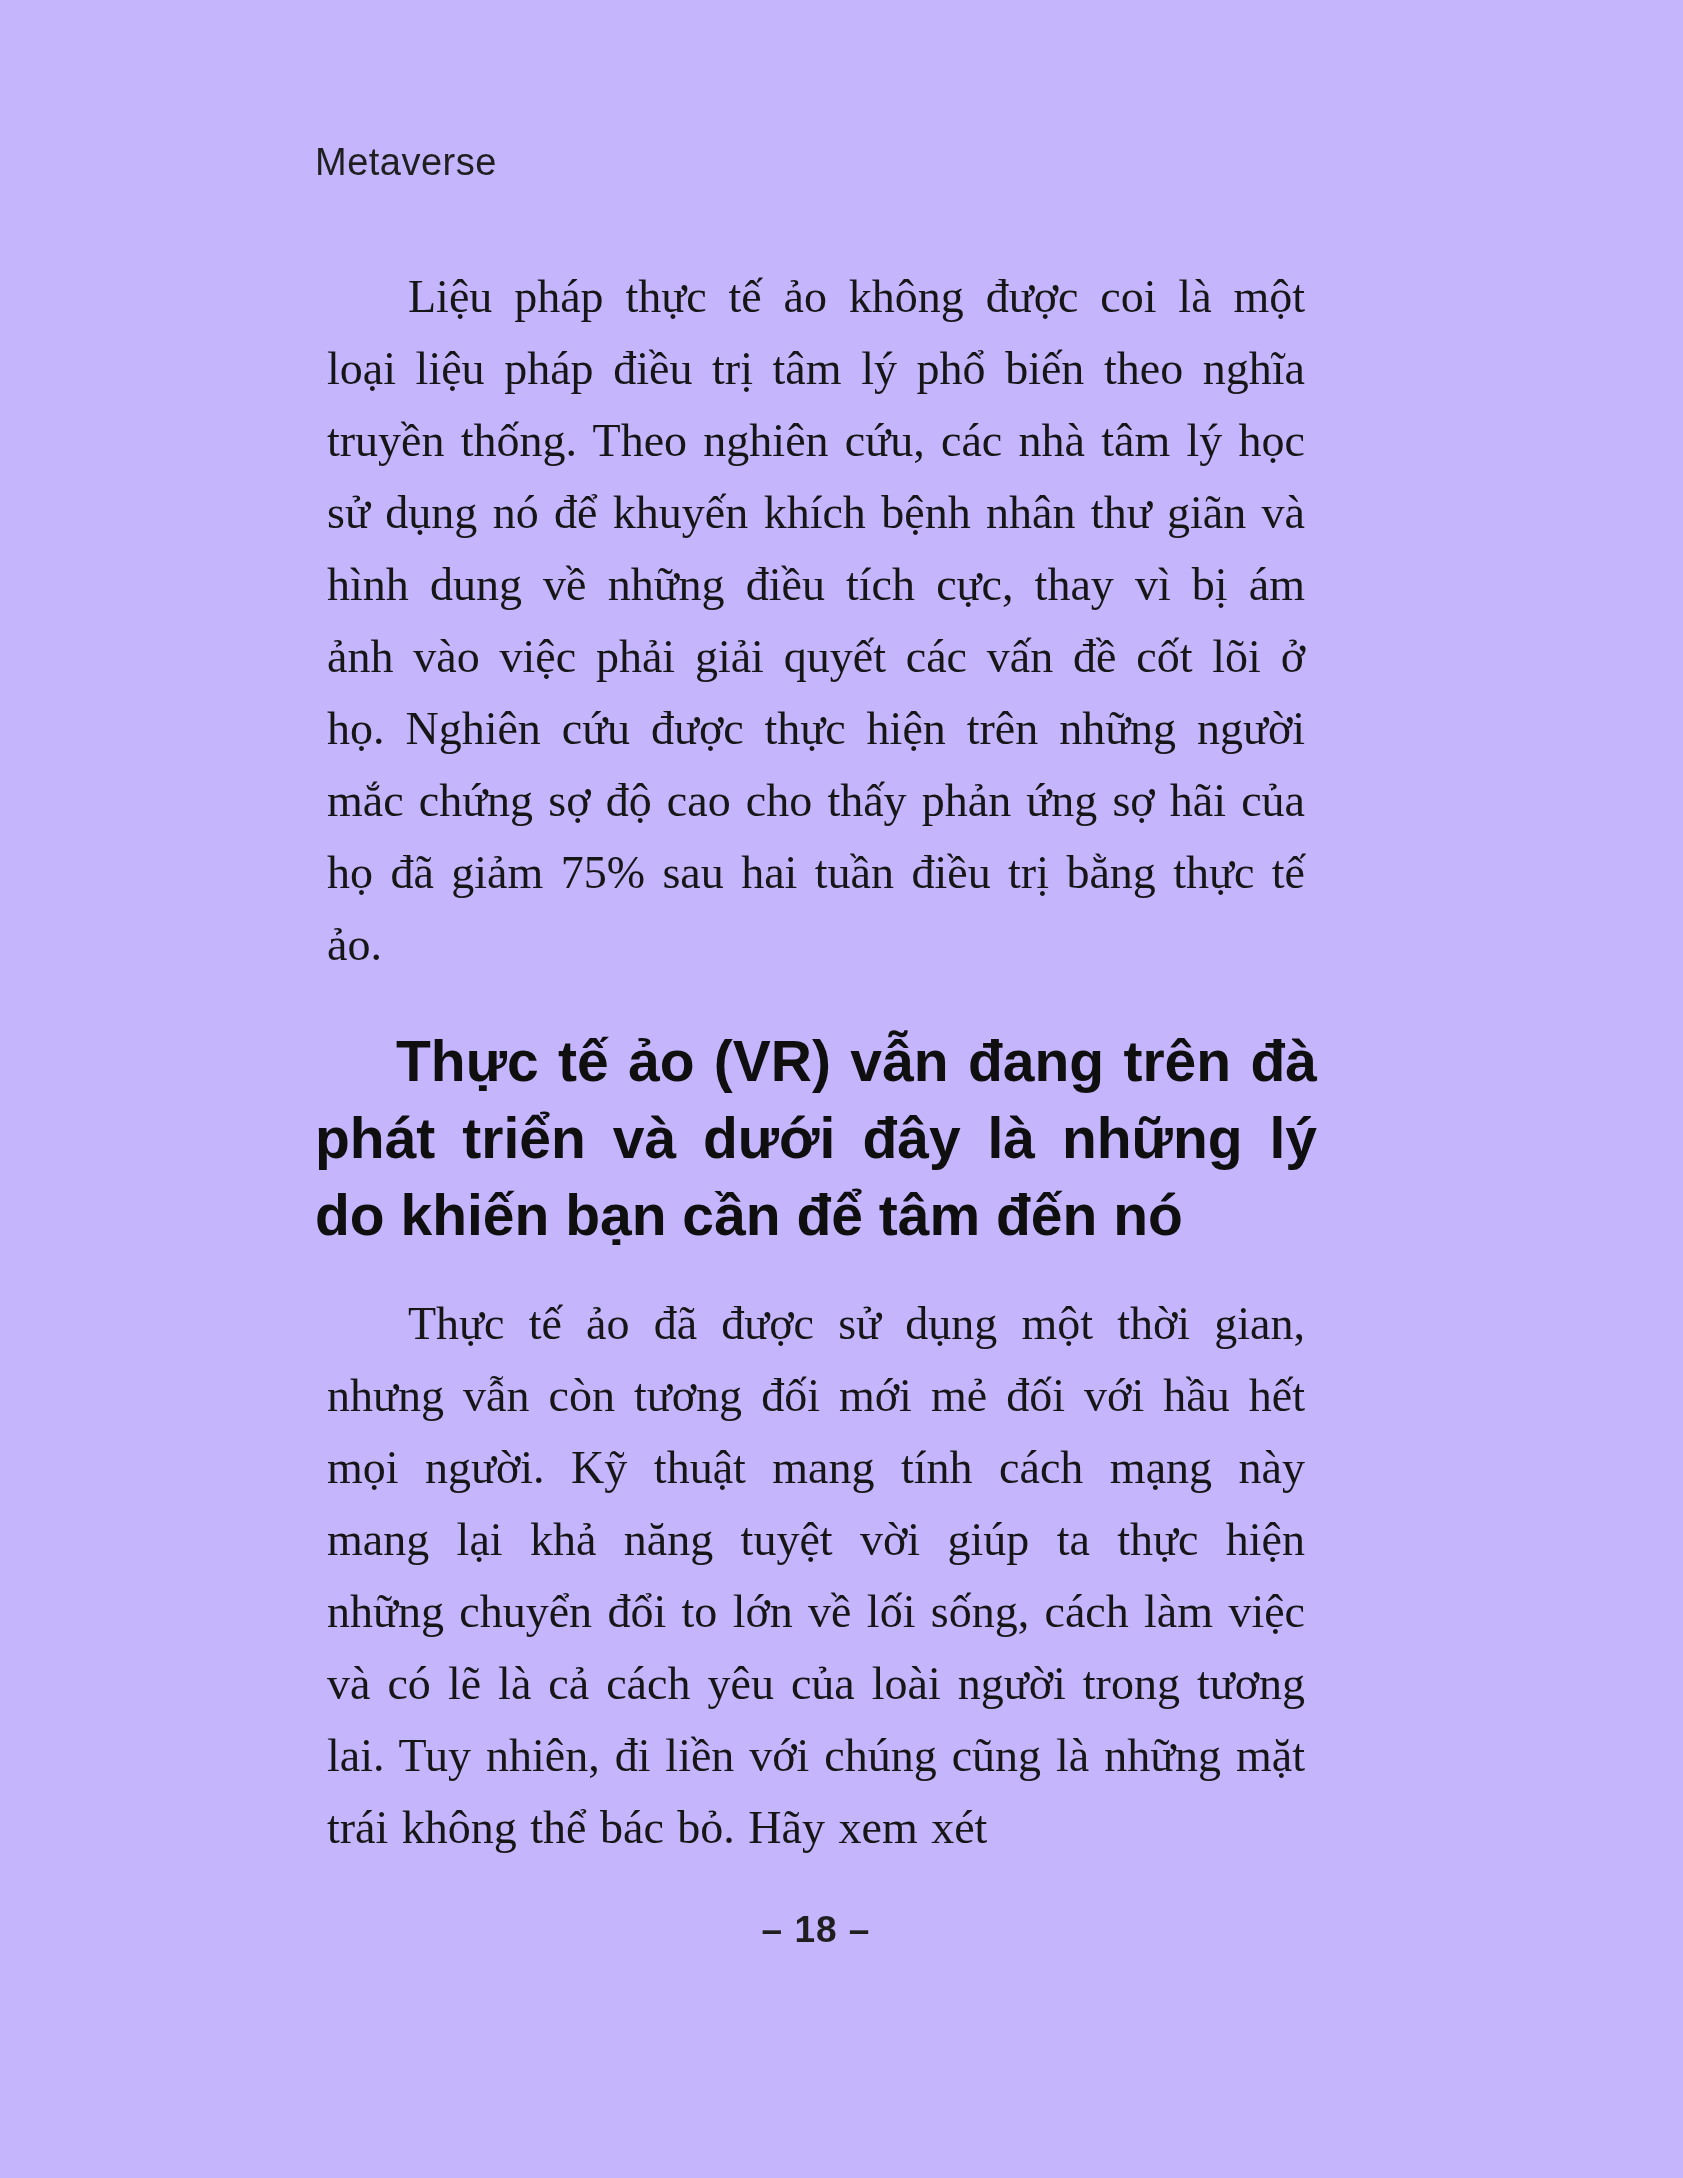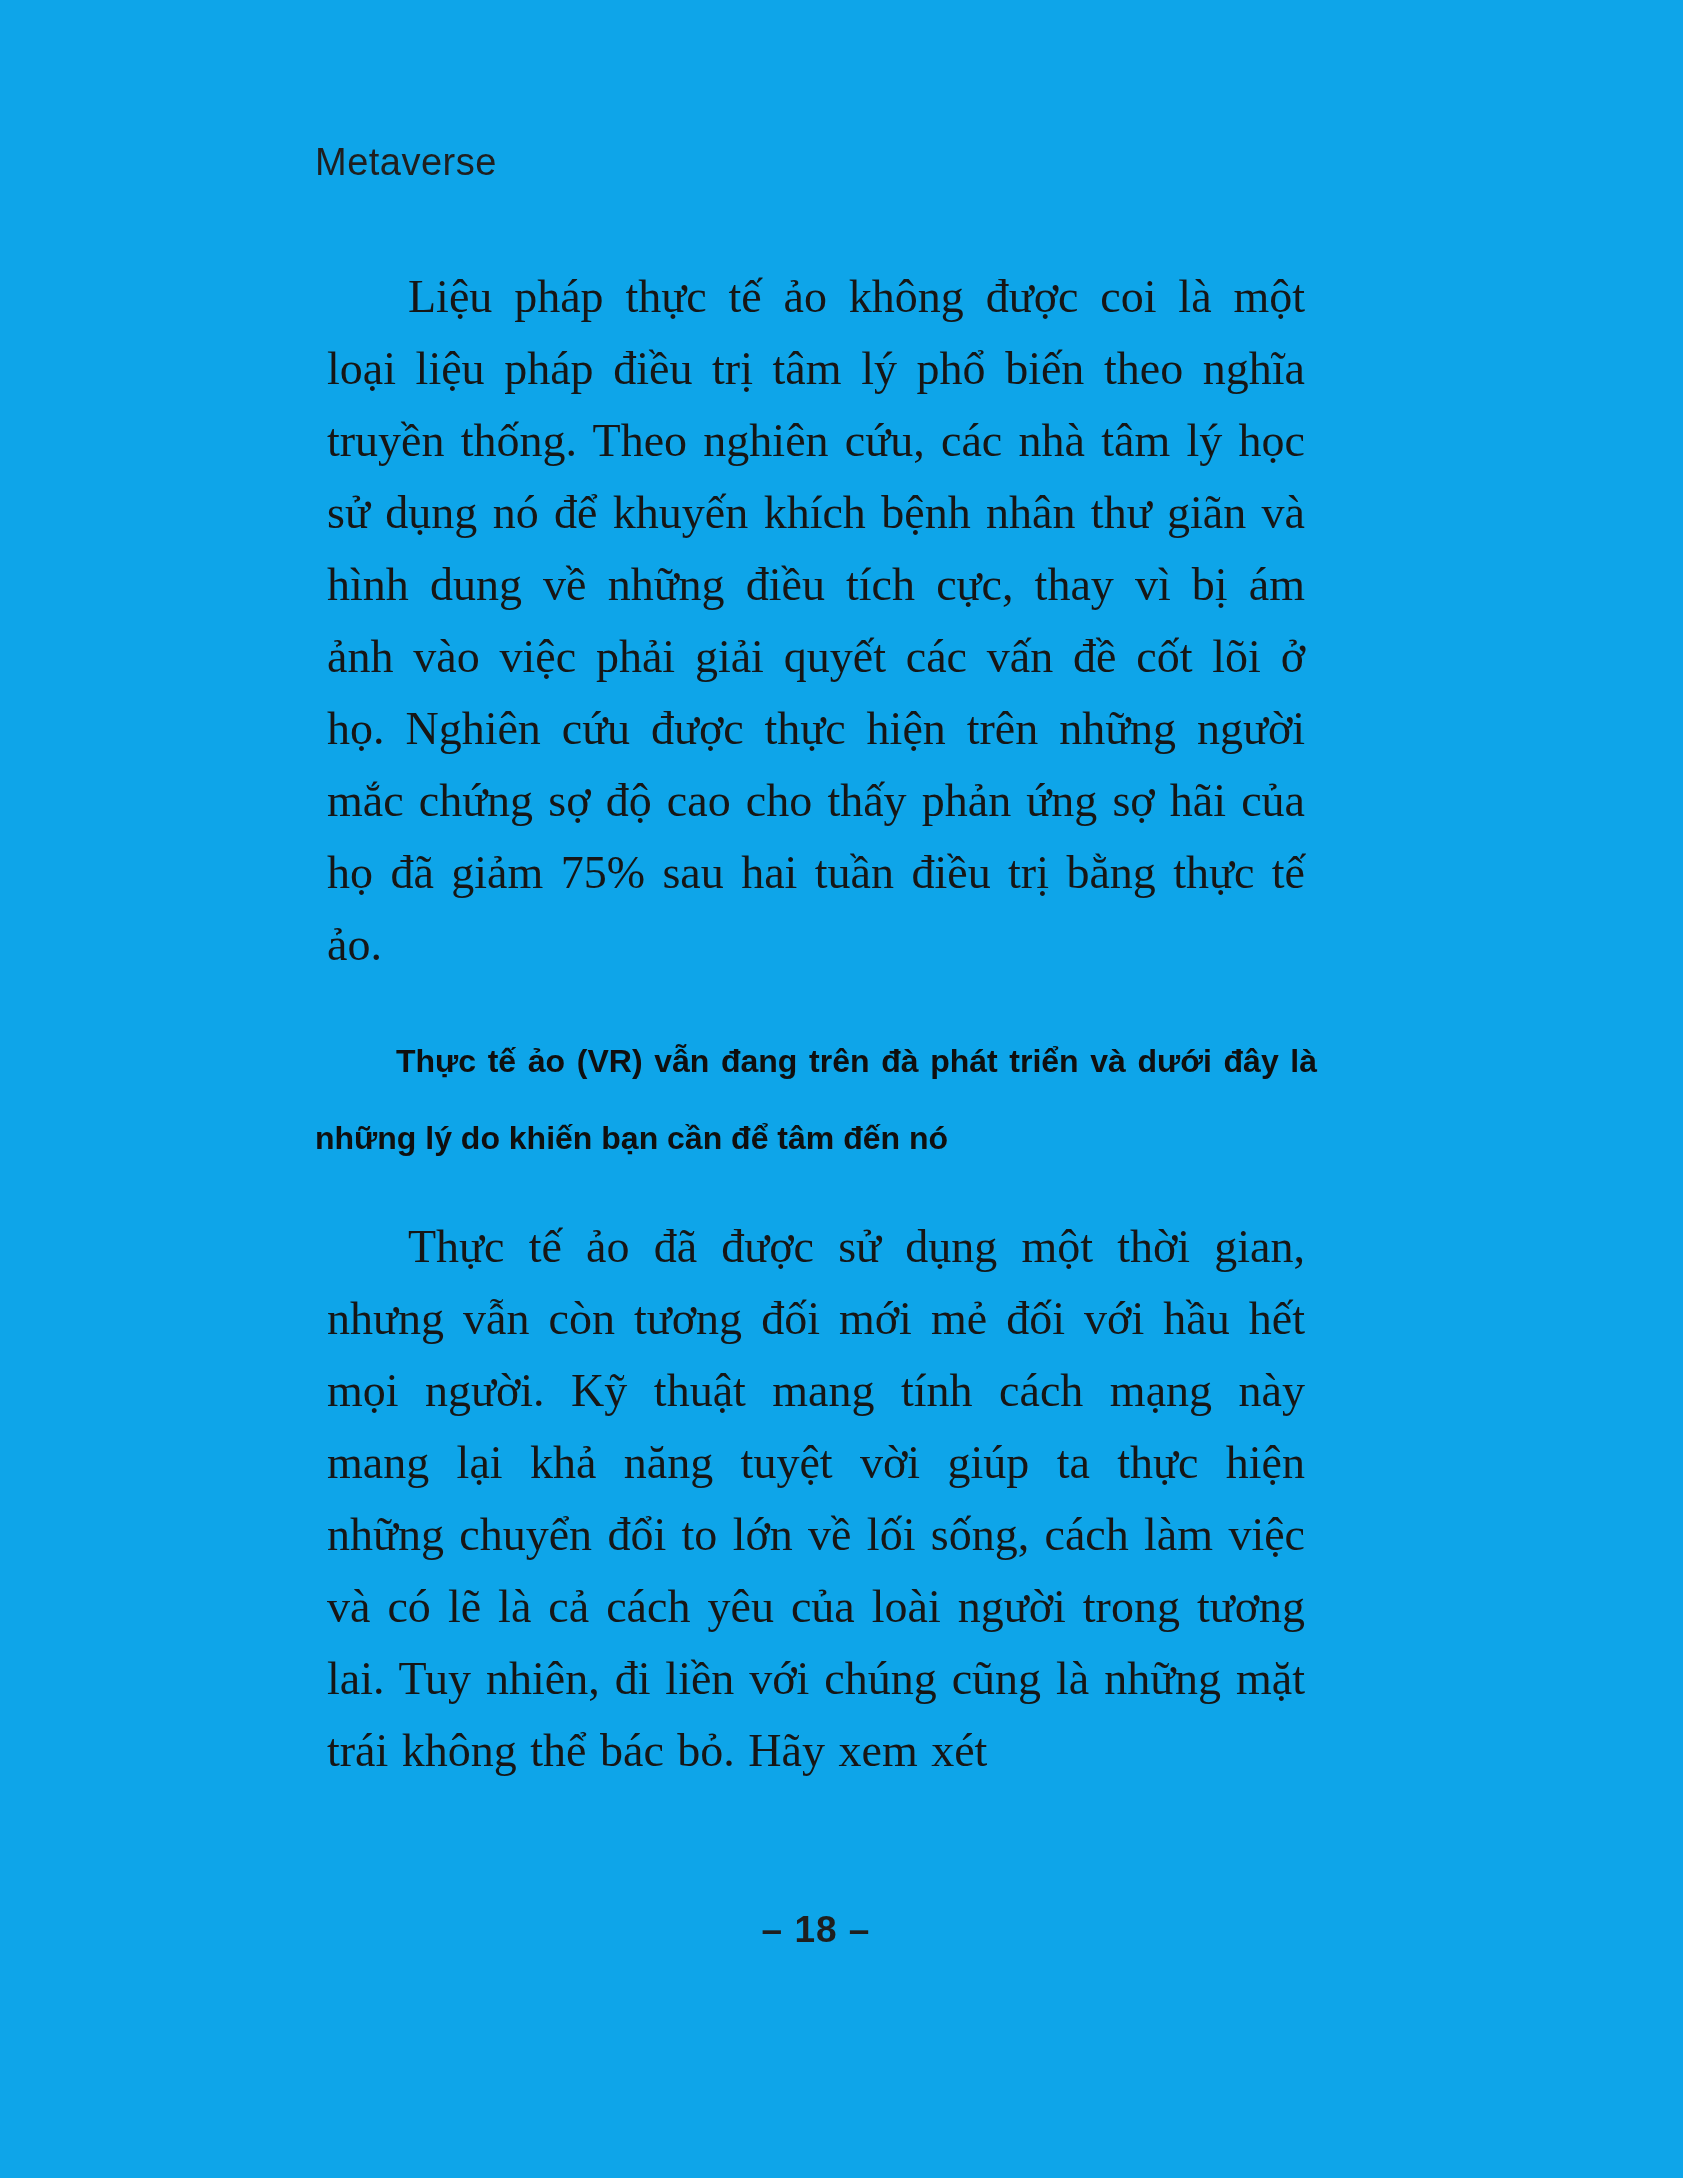--- a/index.html
+++ b/index.html
@@ -4,21 +4,21 @@
 <style>
   html, body {
     margin: 0;
     padding: 0;
     background: #e8e8e8;
   }
   .page {
     position: relative;
     width: 1683px;
     height: 2178px;
-    background: #0ea5e9;
+    background: #c4b5fd;
     overflow: hidden;
     font-family: "Liberation Serif", serif;
     color: #1a1a1a;
   }
   .running-header {
     position: absolute;
     left: 315px;
     top: 141px;
     font-family: "Liberation Sans", sans-serif;
     font-size: 38px;
@@ -38,21 +38,21 @@
     line-height: 72px;
     text-align: justify;
     text-indent: 81px;
     color: #161616;
     word-spacing: 2px;
   }
   .section-heading {
     margin: 42px 0 34px 0;
     font-family: "Liberation Sans", sans-serif;
     font-weight: bold;
-    font-size: 32px;
+    font-size: 57px;
     line-height: 77px;
     text-align: justify;
     text-indent: 81px;
     color: #0f0f0f;
   }
   .page-number {
     position: absolute;
     left: 315px;
     width: 1002px;
     top: 1909px;

